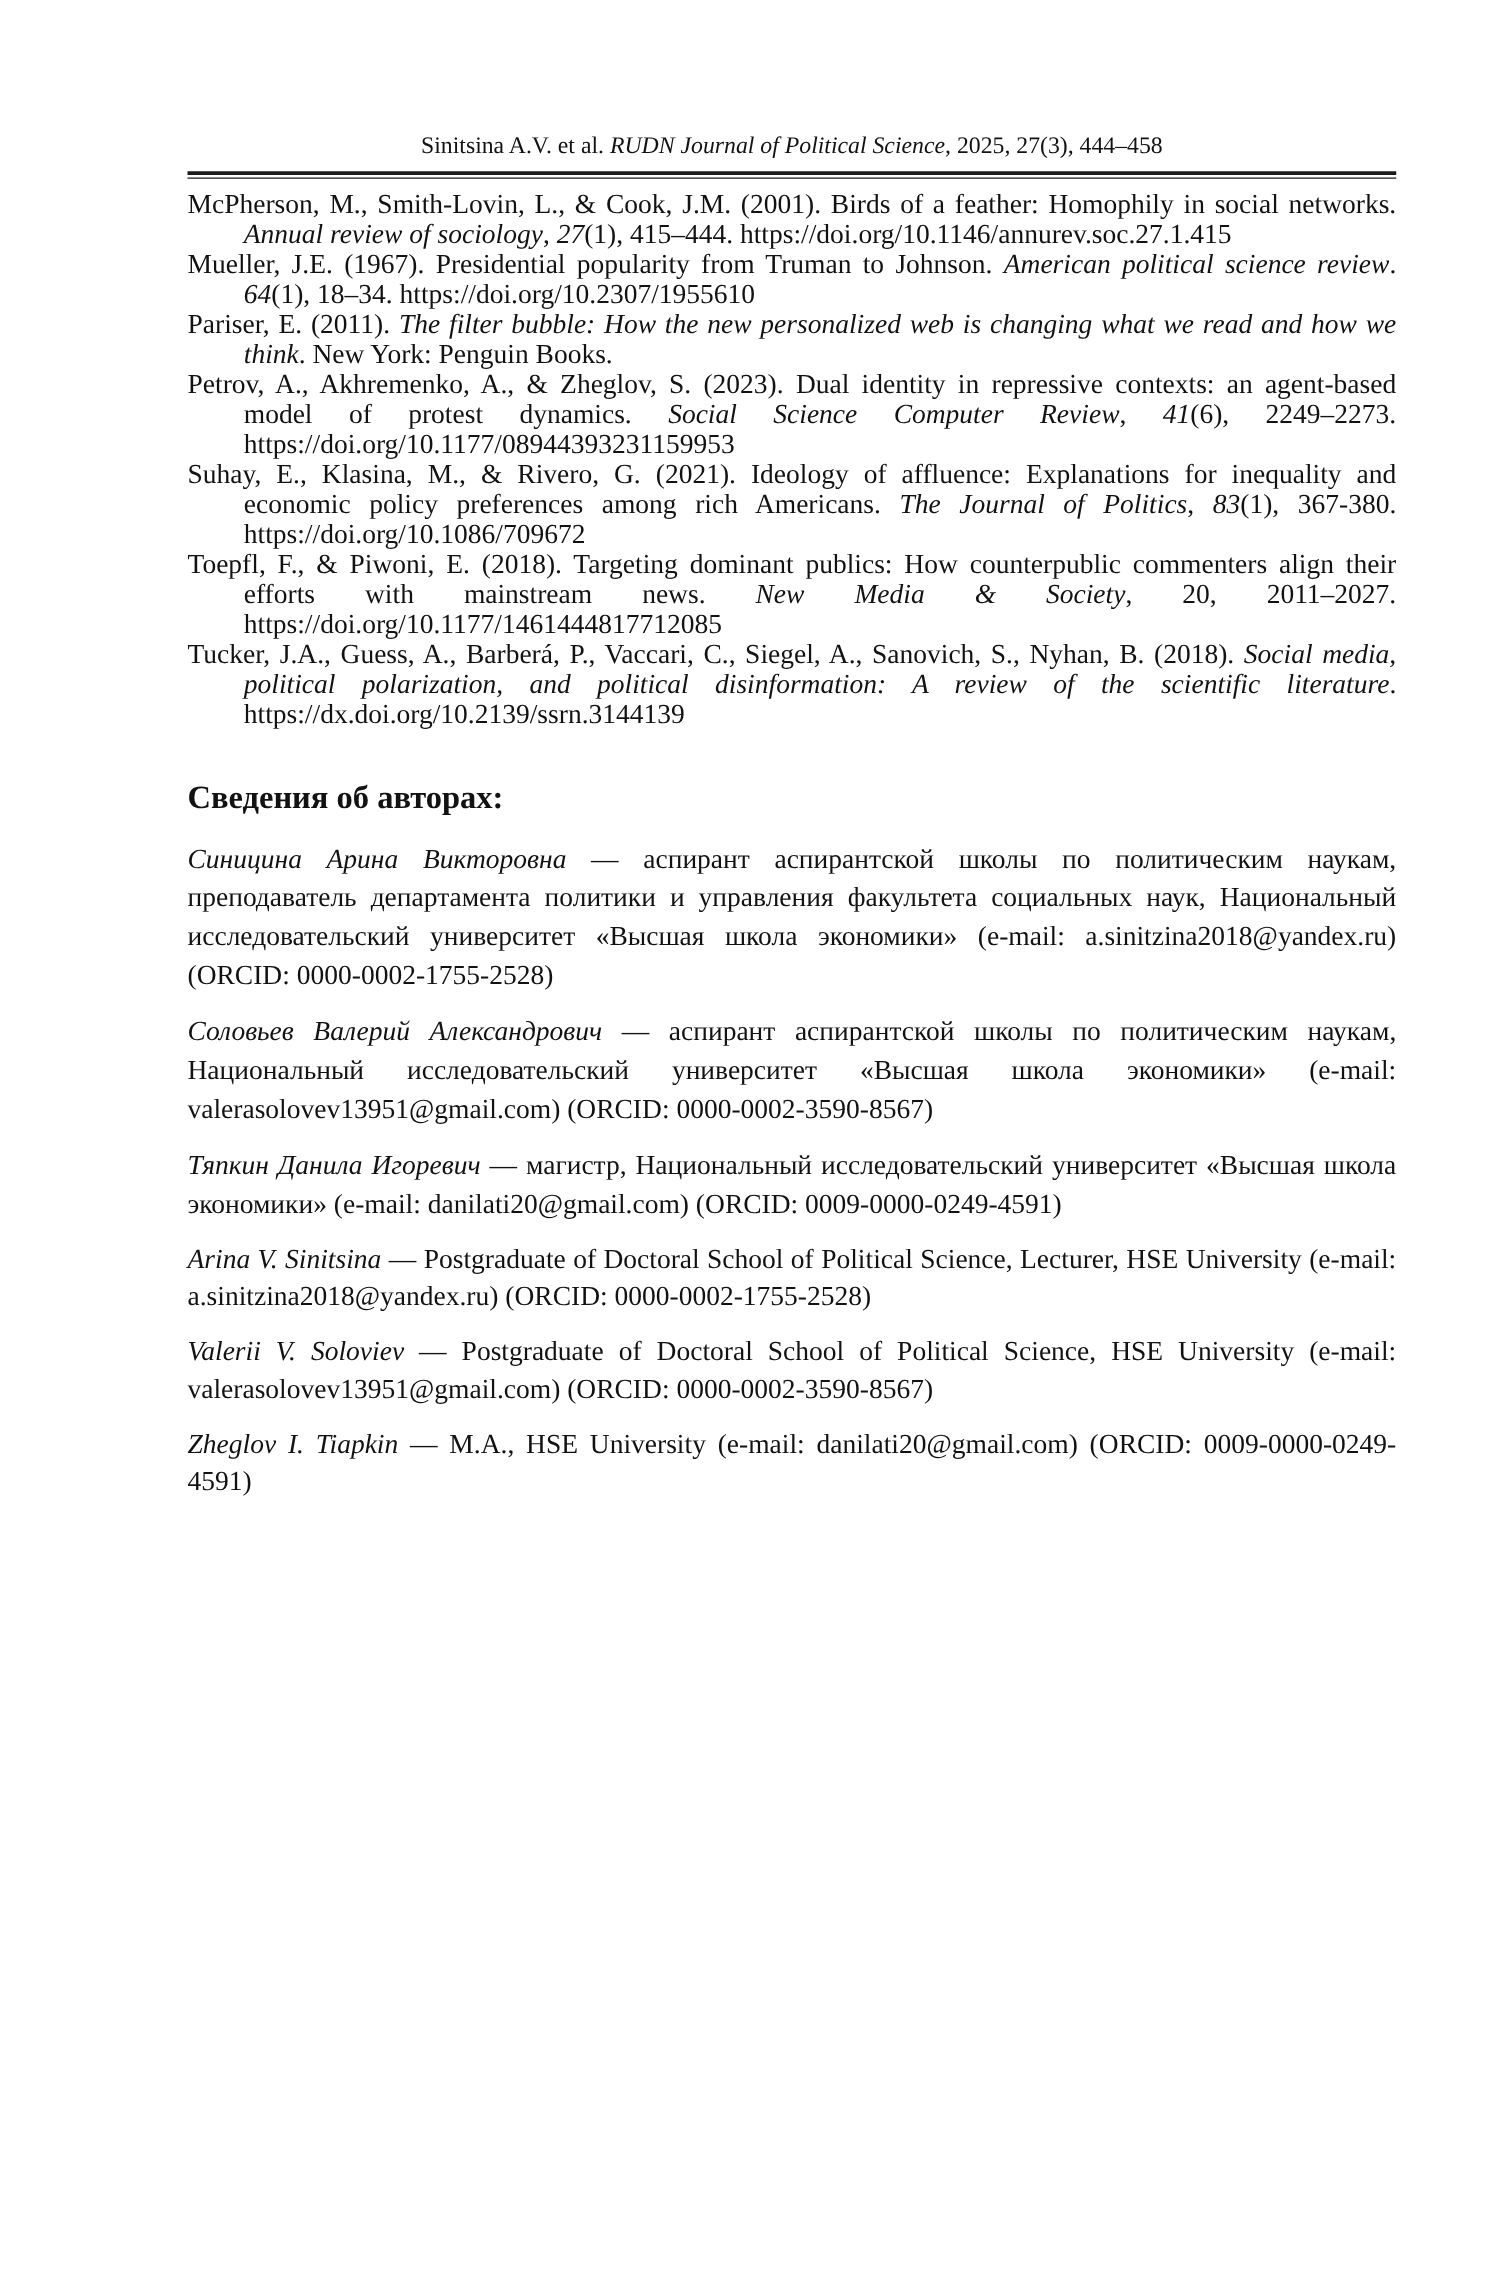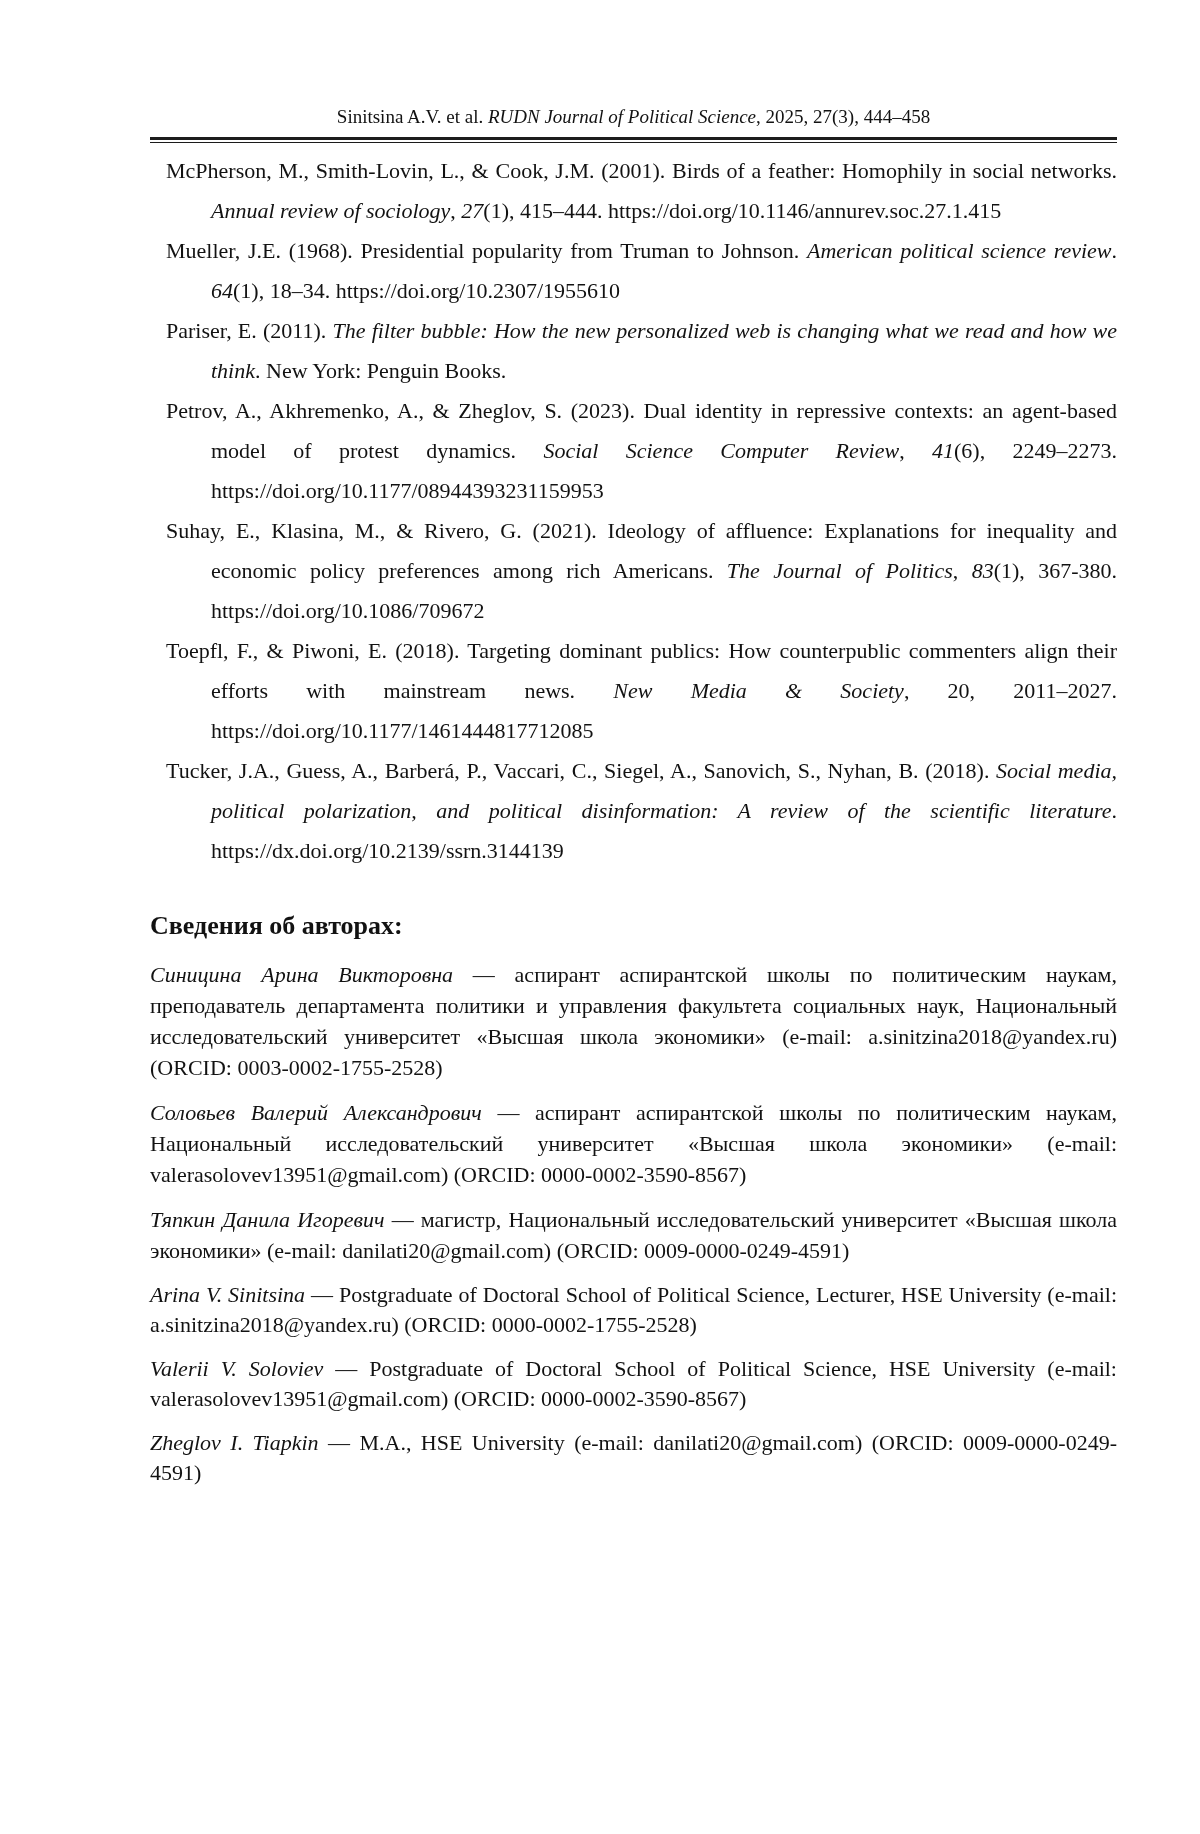--- a/index.html
+++ b/index.html
@@ -31,23 +31,22 @@
   }
   .header-rule {
     margin-top: 9px;
     height: 2px;
     border-top: 3px solid #1c1c1c;
     border-bottom: 1px solid #1c1c1c;
   }
   .references {
     margin-top: 8px;
     font-size: 22px;
-    line-height: 40px;
+    line-height: 24px;
     text-align: justify;
-    margin-left: 16px;
   }
   .ref-entry {
     margin: 0;
     padding-left: 45px;
     text-indent: -45px;
   }
   .section-heading {
     margin: 42px 0 20px 0;
     font-size: 26px;
     line-height: 26px;
@@ -71,32 +70,32 @@
 
 <div class="page">
 
   <header>
     <div class="running-head"><span>Sinitsina A.V. et al. </span><span class="it">RUDN Journal of Political Science</span><span>, 2025, 27(3), 444–458</span></div>
     <div class="header-rule"></div>
   </header>
 
   <section class="references" id="refs">
       <p class="ref-entry"><span>McPherson, M., Smith-Lovin, L., &amp; Cook, J.M. (2001). Birds of a feather: Homophily in social networks. </span><span class="it">Annual review of sociology</span><span>, </span><span class="it">27</span><span>(1), 415–444. https://doi.org/10.1146/annurev.soc.27.1.415</span></p>
-      <p class="ref-entry"><span>Mueller, J.E. (1968). Presidential popularity from Truman to Johnson. </span><span class="it">American political science review</span><span>. </span><span class="it">64</span><span>(1), 18–34. https://doi.org/10.2307/1955610</span></p>
+      <p class="ref-entry"><span>Mueller, J.E. (1967). Presidential popularity from Truman to Johnson. </span><span class="it">American political science review</span><span>. </span><span class="it">64</span><span>(1), 18–34. https://doi.org/10.2307/1955610</span></p>
       <p class="ref-entry"><span>Pariser, E. (2011). </span><span class="it">The filter bubble: How the new personalized web is changing what we read and how we think</span><span>. New York: Penguin Books.</span></p>
       <p class="ref-entry"><span>Petrov, A., Akhremenko, A., &amp; Zheglov, S. (2023). Dual identity in repressive contexts: an agent-based model of protest dynamics. </span><span class="it">Social Science Computer Review</span><span>, </span><span class="it">41</span><span>(6), 2249–2273. https://doi.org/10.1177/08944393231159953</span></p>
       <p class="ref-entry"><span>Suhay, E., Klasina, M., &amp; Rivero, G. (2021). Ideology of affluence: Explanations for inequality and economic policy preferences among rich Americans. </span><span class="it">The Journal of Politics</span><span>,  </span><span class="it">83</span><span>(1), 367-380. https://doi.org/10.1086/709672</span></p>
       <p class="ref-entry"><span>Toepfl, F., &amp; Piwoni, E. (2018). Targeting dominant publics: How counterpublic commenters align their efforts with mainstream news. </span><span class="it">New Media &amp; Society</span><span>, 20, 2011–2027. https://doi.org/10.1177/1461444817712085</span></p>
       <p class="ref-entry"><span>Tucker, J.A., Guess, A., Barberá, P., Vaccari, C., Siegel, A., Sanovich, S., Nyhan, B. (2018). </span><span class="it">Social media, political polarization, and political disinformation: A review of the scientific literature</span><span>. https://dx.doi.org/10.2139/ssrn.3144139</span></p>
     </section>
 
   <h2 class="section-heading">Сведения об авторах:</h2>
 
   <section class="authors-ru" id="ru-entries">
-      <p class="author-para"><span class="it">Синицина Арина Викторовна</span><span> — аспирант аспирантской школы по политическим наукам, преподаватель департамента политики и управления факультета социальных наук, Национальный исследовательский университет «Высшая школа экономики» (e-mail: a.sinitzina2018@yandex.ru) (ORCID: 0003-0002-1755-2528)</span></p>
+      <p class="author-para"><span class="it">Синицина Арина Викторовна</span><span> — аспирант аспирантской школы по политическим наукам, преподаватель департамента политики и управления факультета социальных наук, Национальный исследовательский университет «Высшая школа экономики» (e-mail: a.sinitzina2018@yandex.ru) (ORCID: 0000-0002-1755-2528)</span></p>
       <p class="author-para"><span class="it">Соловьев Валерий Александрович</span><span> — аспирант аспирантской школы по политическим наукам, Национальный исследовательский университет «Высшая школа экономики» (e-mail: valerasolovev13951@gmail.com) (ORCID: 0000-0002-3590-8567)</span></p>
       <p class="author-para"><span class="it">Тяпкин Данила Игоревич</span><span> — магистр, Национальный исследовательский университет «Высшая школа экономики» (e-mail: danilati20@gmail.com) (ORCID: 0009-0000-0249-4591)</span></p>
     </section>
 
 
   <section class="authors-en" id="en-entries">
       <p class="author-para"><span class="it">Arina V. Sinitsina</span><span> — Postgraduate of Doctoral School of Political Science, Lecturer, HSE University (e-mail: a.sinitzina2018@yandex.ru) (ORCID: 0000-0002-1755-2528)</span></p>
       <p class="author-para"><span class="it">Valerii V. Soloviev</span><span> — Postgraduate of Doctoral School of Political Science, HSE University (e-mail: valerasolovev13951@gmail.com) (ORCID: 0000-0002-3590-8567)</span></p>
       <p class="author-para"><span class="it">Zheglov I. Tiapkin</span><span> — M.A., HSE University (e-mail: danilati20@gmail.com) (ORCID: 0009-0000-0249-4591)</span></p>
     </section>

